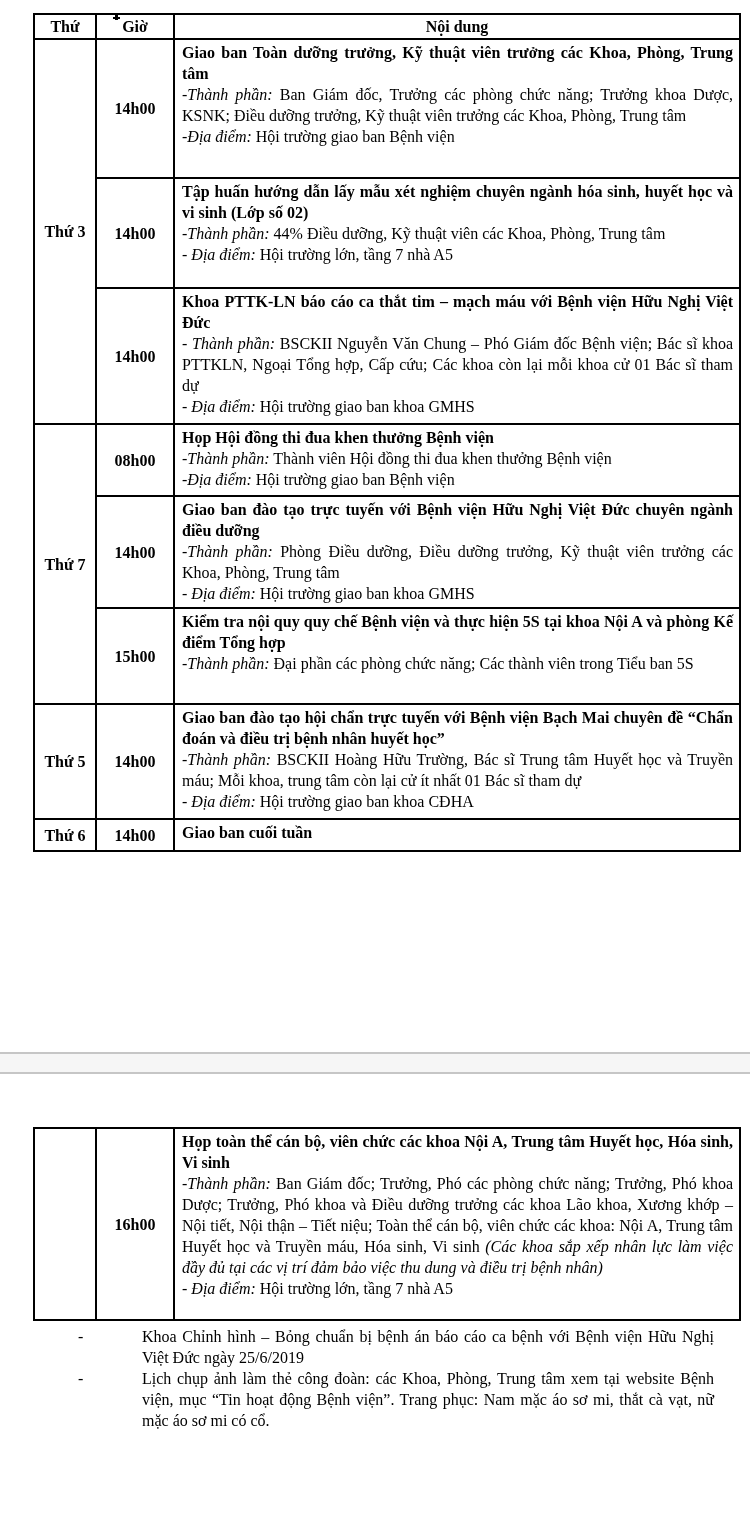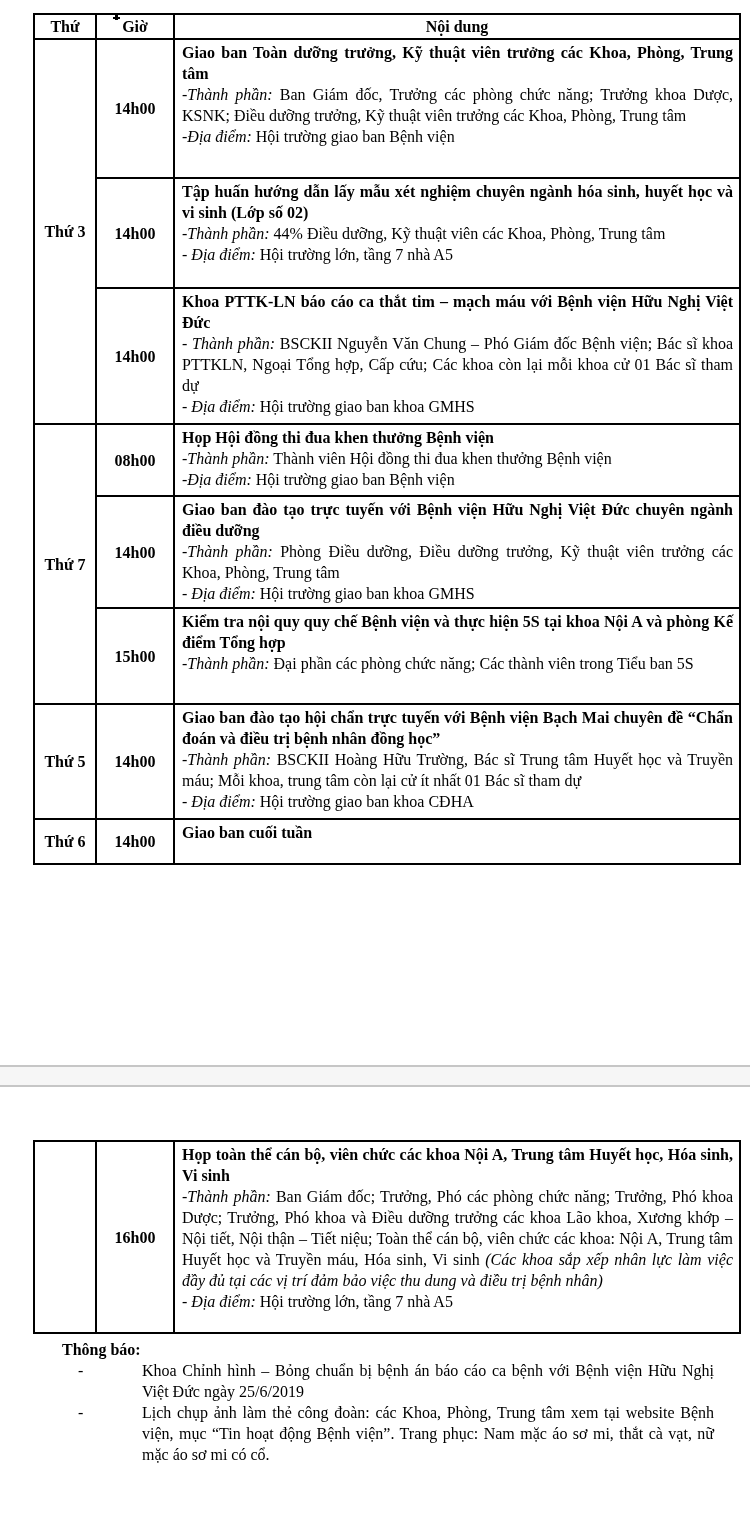--- a/index.html
+++ b/index.html
@@ -98,27 +98,27 @@
       <td class="content">
         <div class="title">Kiểm tra nội quy quy chế Bệnh viện và thực hiện 5S tại khoa Nội A và phòng Kế điểm Tổng hợp</div>
         <div><span class="lbl">-Thành phần:</span> <span>Đại phần các phòng chức năng; Các thành viên trong Tiểu ban 5S</span></div>
       </td>
     </tr>
 
     <tr style="height:115px">
       <td class="day">Thứ 5</td>
       <td class="time">14h00</td>
       <td class="content">
-        <div class="title">Giao ban đào tạo hội chẩn trực tuyến với Bệnh viện Bạch Mai chuyên đề “Chẩn đoán và điều trị bệnh nhân đồng học”</div>
+        <div class="title">Giao ban đào tạo hội chẩn trực tuyến với Bệnh viện Bạch Mai chuyên đề “Chẩn đoán và điều trị bệnh nhân huyết học”</div>
         <div><span class="lbl">-Thành phần:</span> <span>BSCKII Hoàng Hữu Trường, Bác sĩ Trung tâm Huyết học và Truyền máu; Mỗi khoa, trung tâm còn lại cử ít nhất 01 Bác sĩ tham dự</span></div>
         <div><span class="lbl">- Địa điểm:</span> <span>Hội trường giao ban khoa CĐHA</span></div>
       </td>
     </tr>
 
-    <tr style="height:45px">
+    <tr style="height:32px">
       <td class="day">Thứ 6</td>
       <td class="time">14h00</td>
       <td class="content">
         <div class="title">Giao ban cuối tuần</div>
       </td>
     </tr>
   </tbody>
     </table>
 
   <div class="page-break"></div>
@@ -136,21 +136,20 @@
       <td class="content">
         <div class="title">Họp toàn thể cán bộ, viên chức các khoa Nội A, Trung tâm Huyết học, Hóa sinh, Vi sinh</div>
         <div><span class="lbl">-Thành phần:</span> <span>Ban Giám đốc; Trưởng, Phó các phòng chức năng; Trưởng, Phó khoa Dược; Trưởng, Phó khoa và Điều dưỡng trưởng các khoa Lão khoa, Xương khớp – Nội tiết, Nội thận – Tiết niệu; Toàn thể cán bộ, viên chức các khoa: Nội A, Trung tâm Huyết học và Truyền máu, Hóa sinh, Vi sinh</span> <span class="it">(Các khoa sắp xếp nhân lực làm việc đầy đủ tại các vị trí đảm bảo việc thu dung và điều trị bệnh nhân)</span></div>
         <div><span class="lbl">- Địa điểm:</span> <span>Hội trường lớn, tầng 7 nhà A5</span></div>
       </td>
     </tr>
   </tbody>
     </table>
 
   <div class="notices">
-    <div class="notices-heading">Thông báo:</div>
     <div class="notice-item">
       <span class="dash">-</span>
       <span class="ntext">Khoa Chỉnh hình – Bỏng chuẩn bị bệnh án báo cáo ca bệnh với Bệnh viện Hữu Nghị Việt Đức ngày 25/6/2019</span>
     </div>
     <div class="notice-item">
       <span class="dash">-</span>
       <span class="ntext">Lịch chụp ảnh làm thẻ công đoàn: các Khoa, Phòng, Trung tâm xem tại website Bệnh viện, mục “Tin hoạt động Bệnh viện”. Trang phục: Nam mặc áo sơ mi, thắt cà vạt, nữ mặc áo sơ mi có cổ.</span>
     </div>
   </div>
 

